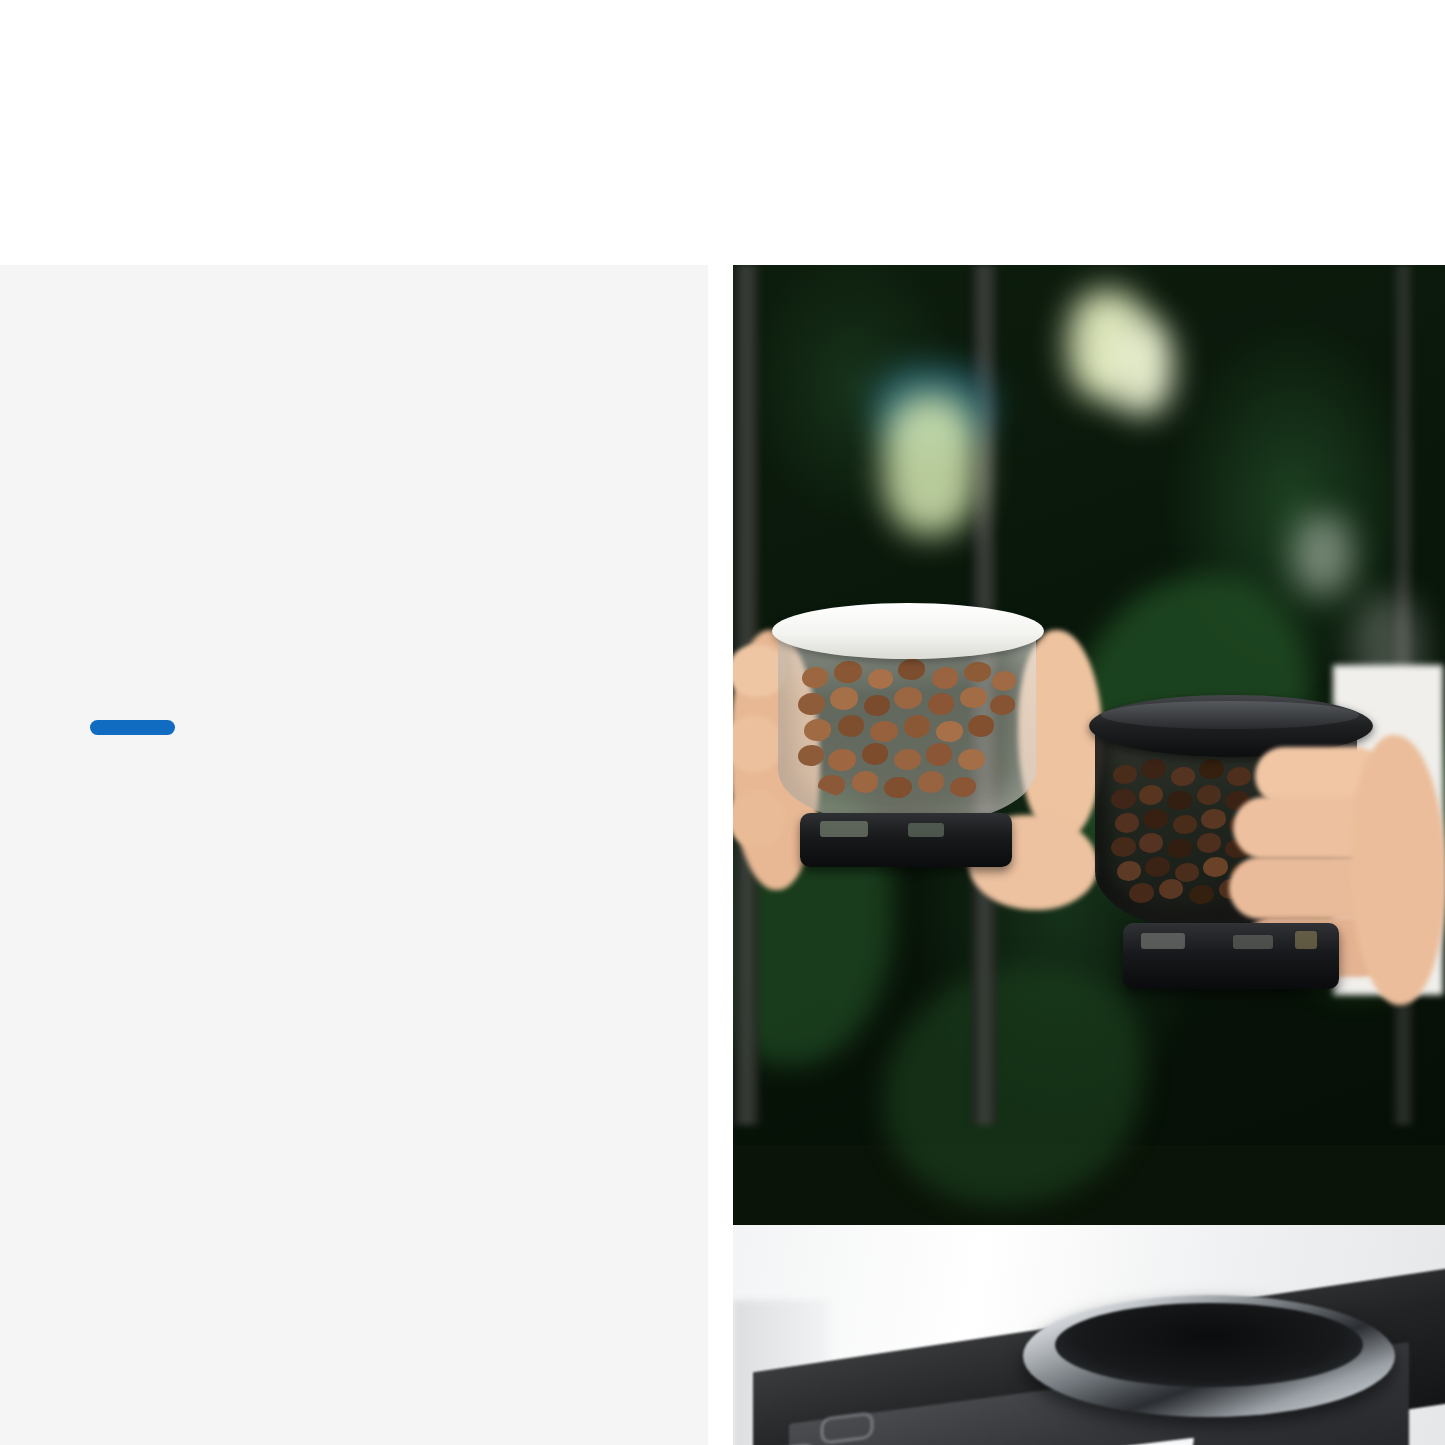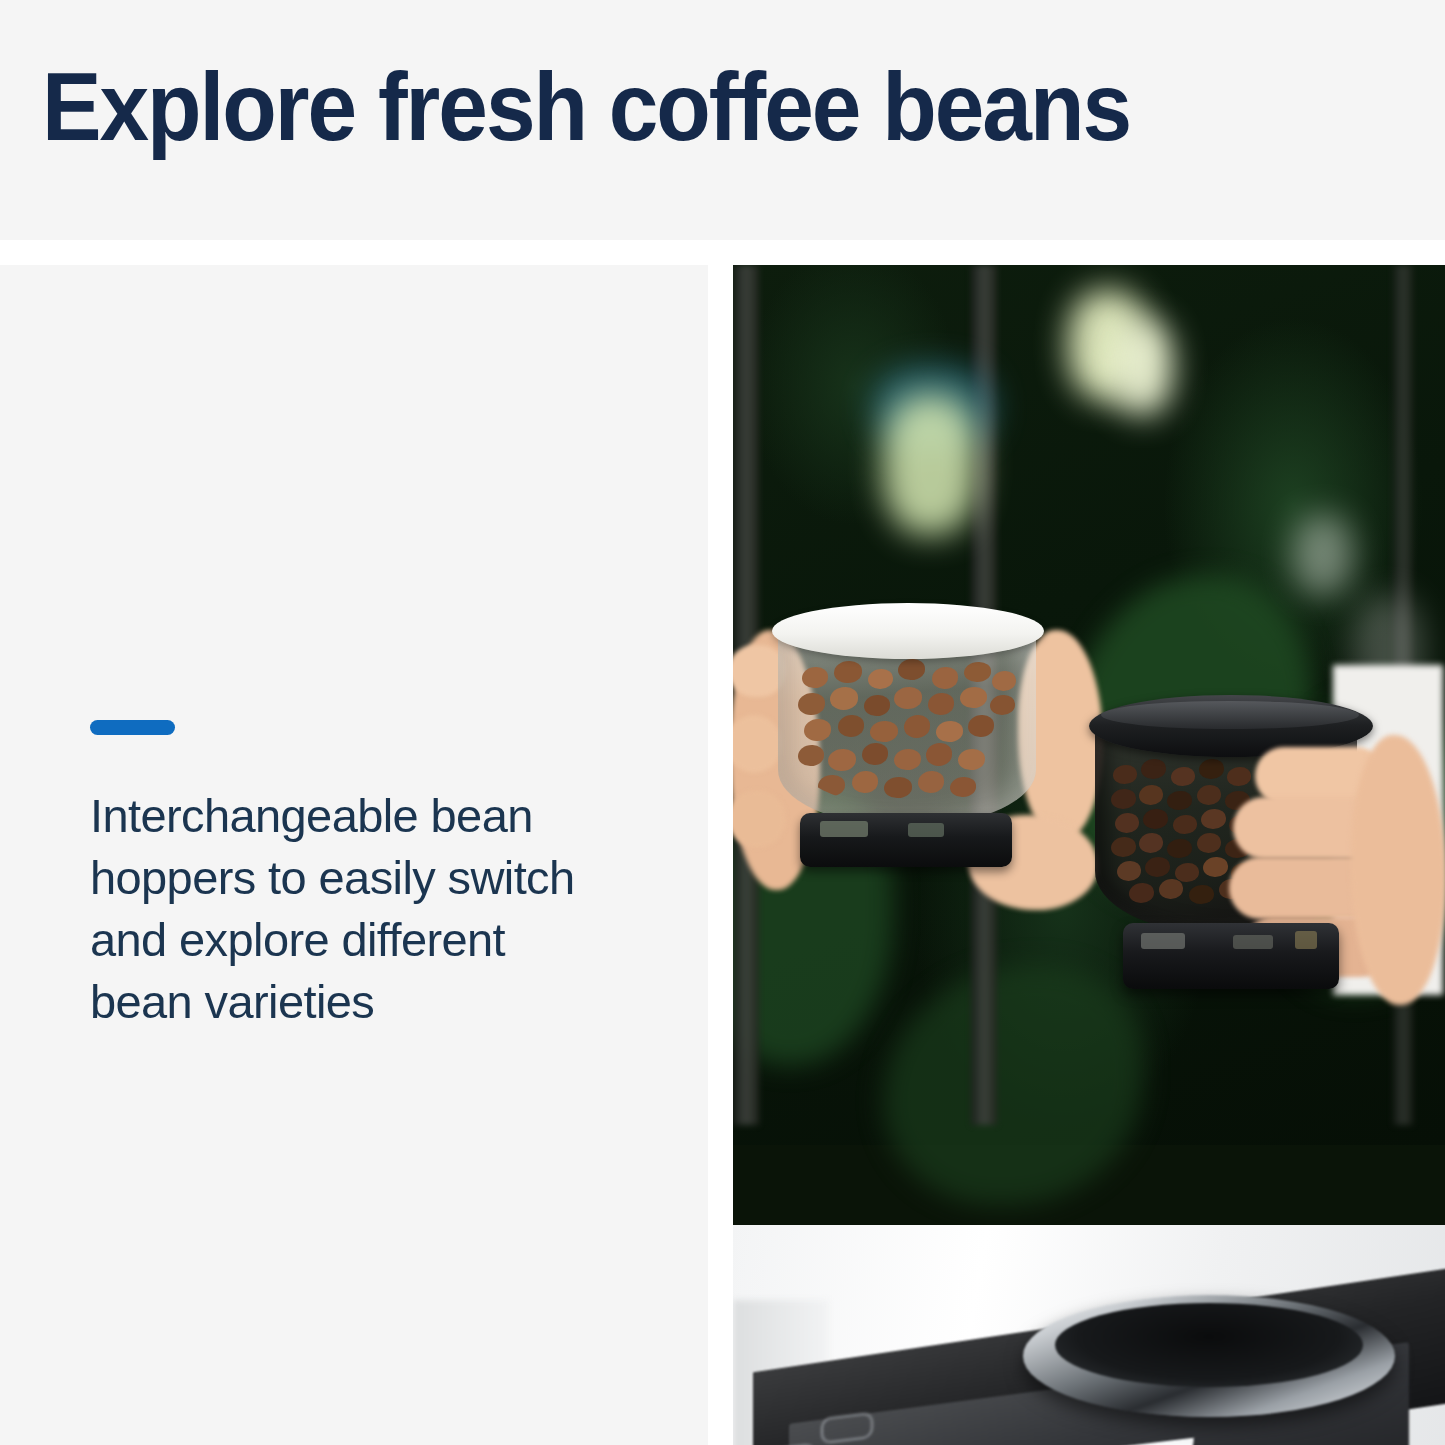--- a/index.html
+++ b/index.html
@@ -138,30 +138,26 @@
   .bean{position:absolute;border-radius:55% 45% 52% 48%;filter:blur(.6px);}
   .hand{position:absolute;border-radius:45% 55% 48% 52%;filter:blur(2.4px);}
   .finger{position:absolute;border-radius:42px;filter:blur(2px);}
   .sleeve{position:absolute;filter:blur(3px);}
 </style>
 </head>
 <body>
 
 <div class="page">
 
-  <div class="header-band">
-    <div class="headline">Explore fresh coffee beans</div>
-  </div>
 
   <div class="left-panel">
 
 
     <div class="accent-bar"></div>
 
-    <div class="body-copy">Interchangeable bean hoppers to easily switch and explore different bean varieties</div>
 
   </div>
 
   <div class="photo">
 
     <div class="bg-green"></div>
 
     <div class="leaf" style="left:330px;top:310px;width:250px;height:330px;background:#1f4a22;"></div>
     <div class="leaf" style="left:530px;top:430px;width:200px;height:300px;background:#173a18;"></div>
     <div class="leaf" style="left:-30px;top:520px;width:190px;height:280px;background:#1c4320;"></div>

